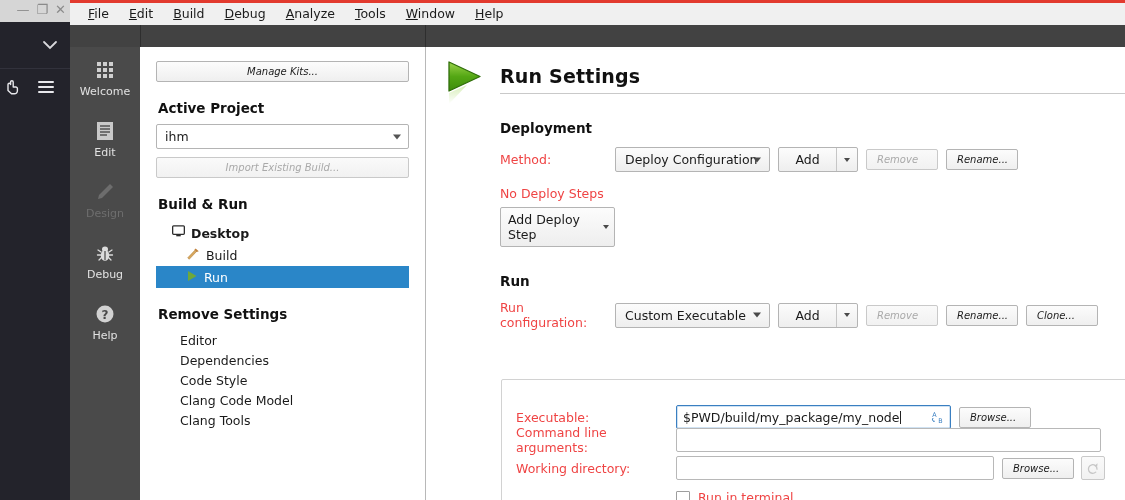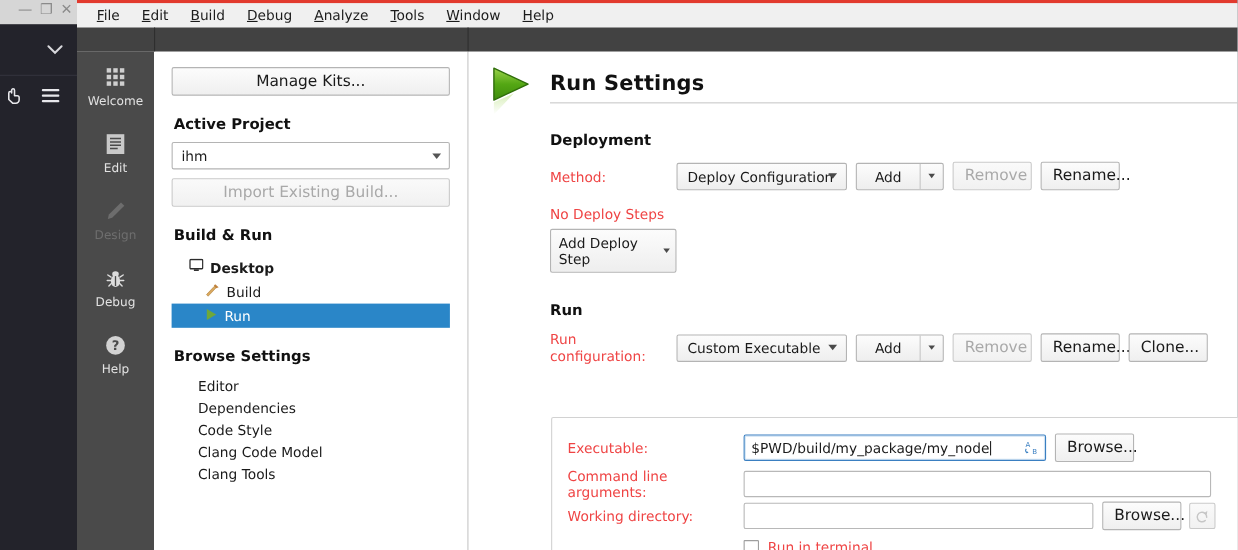--- a/index.html
+++ b/index.html
@@ -44,23 +44,24 @@
   .mode.disabled .mlabel{color:#6e6e6e;}
   .grid3{display:grid;grid-template-columns:repeat(3,4px);grid-template-rows:repeat(3,4px);gap:2px;}
   .grid3 i{display:block;width:4px;height:4px;background:#cfcfcf;}
 
   
   .leftpane{position:absolute;left:70px;top:47px;width:285px;height:453px;background:#ffffff;border-right:1px solid #b8b8b8;overflow:hidden;}
   .lp-inner{padding:14px 16px 0 16px;}
   .btn{
     background:linear-gradient(#fcfcfc,#efefef);
     border:1px solid #b4b4b4;border-radius:2px;
-    font-size:14px;color:#1a1a1a;
+    font-size:10px;color:#1a1a1a;
     padding:4px 10px;cursor:default;
     font-family:inherit;
+    font-style:italic;
   }
   .btn.disabled{color:#a9a9a9;background:linear-gradient(#fafafa,#f1f1f1);border-color:#c9c9c9;}
   .btn-wide{display:block;width:100%;box-sizing:border-box;}
   .sec-title{font-size:13.5px;font-weight:bold;color:#111;margin:18px 0 8px 2px;}
   .combo{
     position:relative;display:block;width:100%;box-sizing:border-box;
     background:#ffffff;border:1px solid #b4b4b4;border-radius:2px;
     font-size:12.5px;color:#1a1a1a;padding:4px 22px 4px 8px;text-align:left;cursor:default;
   }
   .combo .arrow{position:absolute;right:7px;top:50%;transform:translateY(-50%);
@@ -269,21 +270,21 @@
           <div class="tnode sel">
             <span>
               <svg width="12" height="12" viewBox="0 0 12 12">
                   <path d="M2 1 L10.5 6 L2 11 Z" fill="#6fa83a"></path>
                 </svg>
             </span>
             <span>Run</span>
           </div>
         </div>
 
-        <div class="sec-title">Browse Settings</div>
+        <div class="sec-title">Remove Settings</div>
 
         <div class="tlist">
           <div class="row">Editor</div>
           <div class="row">Dependencies</div>
           <div class="row">Code Style</div>
           <div class="row">Clang Code Model</div>
           <div class="row">Clang Tools</div>
         </div>
       </div>
     </div>
@@ -366,21 +367,21 @@
               </span>
               <span class="btn disabled" style="width:72px;box-sizing:border-box">Remove</span>
               <span class="btn" style="width:72px;box-sizing:border-box">Rename...</span>
               <span class="btn" style="width:72px;box-sizing:border-box">Clone...</span>
             </div>
           </div>
         </div>
 
         <div class="groupbox" style="left:75px;top:332px;width:630px;height:150px;">
 
-          <div class="row abs" style="left:14px;top:14px;width:600px;">
+          <div class="row abs" style="left:14px;top:25px;width:600px;">
             <div class="lbl" style="width:160px">Executable:</div>
             <div class="field focused field-text" style="width:275px;height:24px;box-sizing:border-box;">
               <span>$PWD/build/my_package/my_node</span>
                 <span class="caret"></span>
               <span class="varico">
                 <svg width="15" height="15" viewBox="0 0 15 15">
                   <text x="4.5" y="7" font-family="DejaVu Sans, sans-serif" font-size="6.4" fill="#3a7fc1" text-anchor="middle">A</text>
                   <text x="10.5" y="13" font-family="DejaVu Sans, sans-serif" font-size="6.4" fill="#3a7fc1" text-anchor="middle">B</text>
                   <path d="M3 8.5 q-1.6 2 0.8 3.6" stroke="#3a7fc1" stroke-width="1" fill="none"></path>
                   <path d="M3.2 12.6 l1.8 -0.6 l-1.1 -1.2 z" fill="#3a7fc1"></path>

